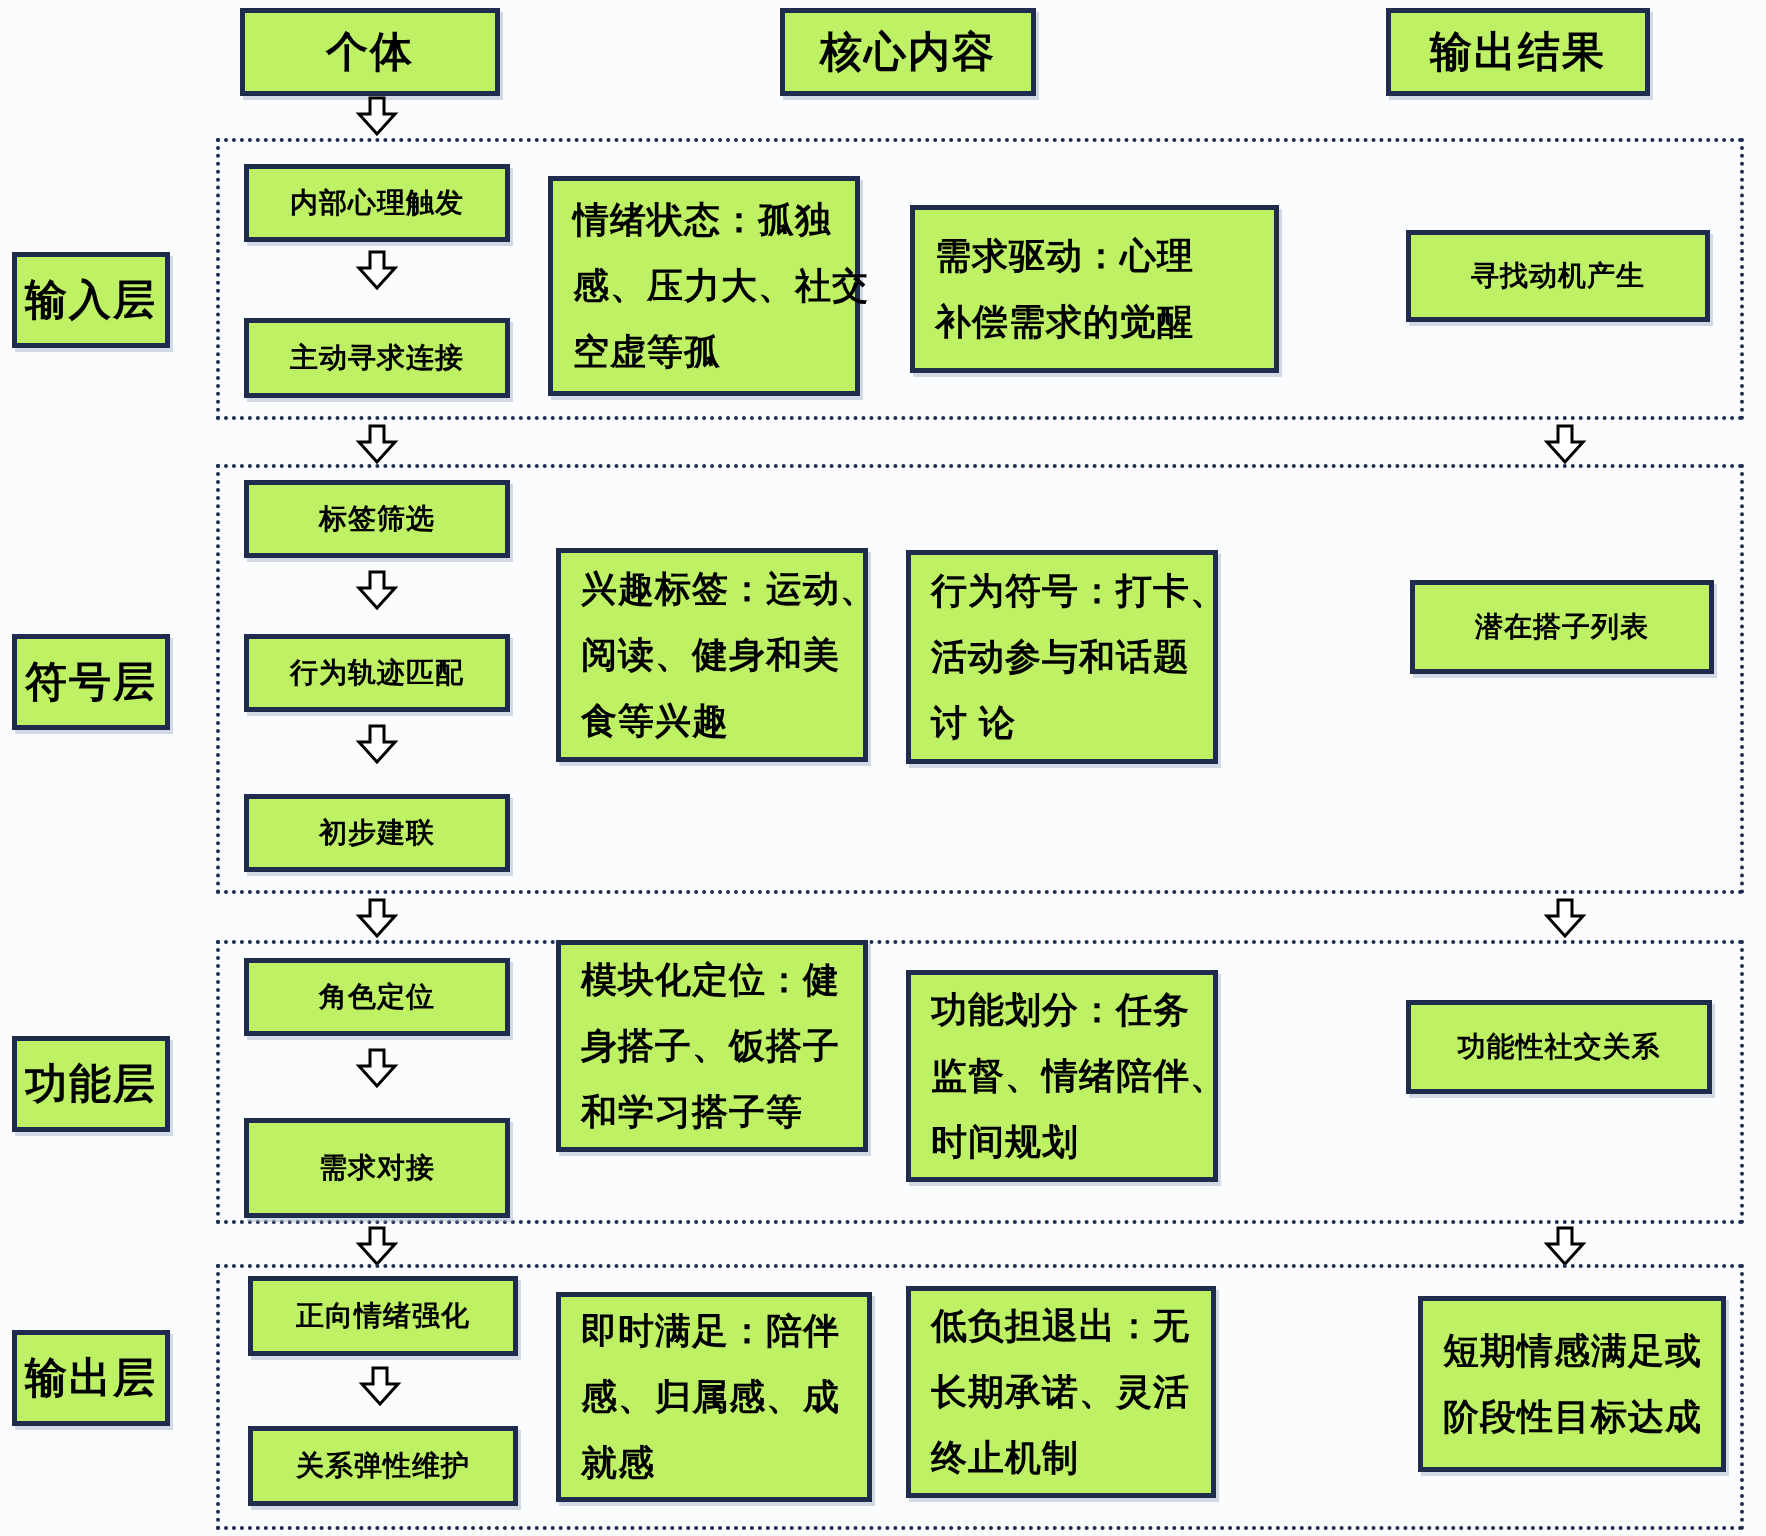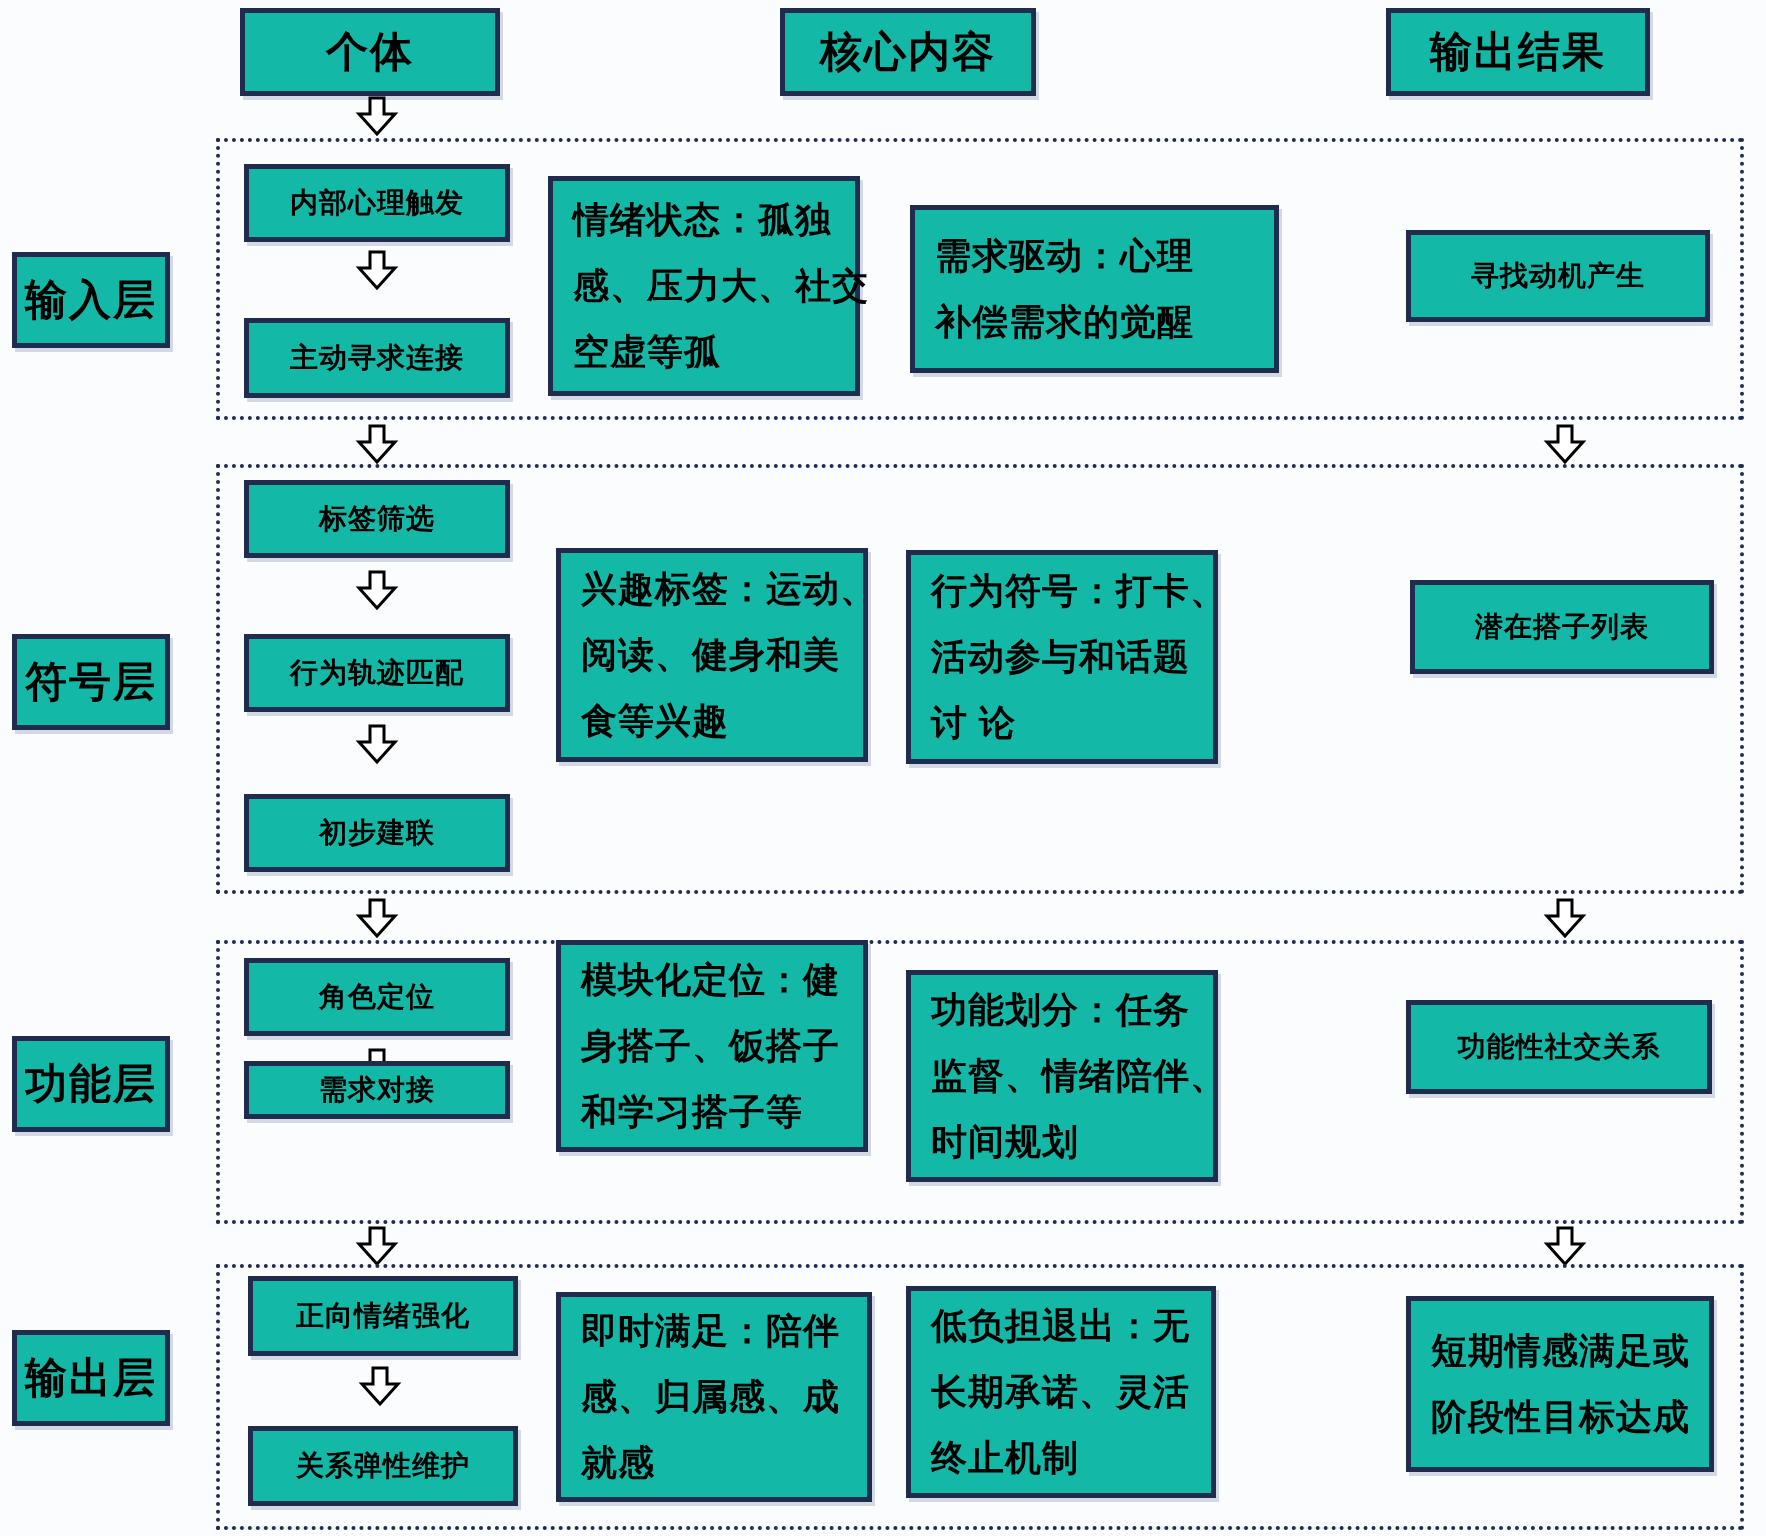--- a/index.html
+++ b/index.html
@@ -4,33 +4,33 @@
 <style>
   html,body { margin:0; padding:0; background:#ffffff; }
   .canvas {
     position:relative; width:1766px; height:1536px;
     background:#fbfcfd; overflow:hidden;
     font-family:"Liberation Sans", sans-serif;
     color:#000;
   }
   .box {
     position:absolute; box-sizing:border-box;
-    border:5px solid var(--bd,#1f2c4e); background:#14b8a6;
+    border:5px solid var(--bd,#1f2c4e); background:#bef264;
     display:flex; align-items:center; justify-content:center;
     font-weight:bold; color:#000;
     box-shadow:3px 4px 0 rgba(160,175,200,.45);
   }
   .single { font-size:28px; letter-spacing:1px; white-space:nowrap; }
   .hdr, .lbl { font-size:42px; letter-spacing:2px; white-space:nowrap; }
   .ml {
     flex-direction:column; justify-content:center; align-items:stretch;
     font-size:36px; line-height:66px; padding:4px 20px; text-align:left;
     letter-spacing:1px;
   }
-  .ml.center { text-align:center; }
+  .ml.center { text-align:center;margin-left:12px; }
   .ml div { white-space:nowrap; }
   .cont {
     position:absolute; box-sizing:border-box;
     border:4px dotted var(--bd,#1f2c4e); background:transparent;
   }
   .ar { position:absolute; width:44px; height:40px; }
   .defs { position:absolute; width:0; height:0; }
 </style>
 </head>
 <body>
@@ -112,21 +112,21 @@
   <svg class="ar" style="left:1543px;top:898px" viewBox="0 0 44 40">
       <use href="#blkarrow"></use>
     </svg>
 
   <div class="cont" style="left:216px;top:940px;width:1528px;height:284px"></div>
 
   <div class="box single" style="left:244px;top:958px;width:266px;height:78px">角色定位</div>
   <svg class="ar" style="left:355px;top:1048px" viewBox="0 0 44 40">
       <use href="#blkarrow"></use>
     </svg>
-  <div class="box single" style="left:244px;top:1061px;width:266px;height:58px">需求对接</div>
+  <div class="box single" style="left:244px;top:1118px;width:266px;height:100px">需求对接</div>
 
   <div class="box ml" style="left:556px;top:940px;width:312px;height:212px">
     <div>模块化定位：健</div>
     <div>身搭子、饭搭子</div>
     <div>和学习搭子等</div>
   </div>
   <div class="box ml" style="left:906px;top:970px;width:312px;height:212px">
     <div>功能划分：任务</div>
     <div>监督、情绪陪伴、</div>
     <div>时间规划</div>

